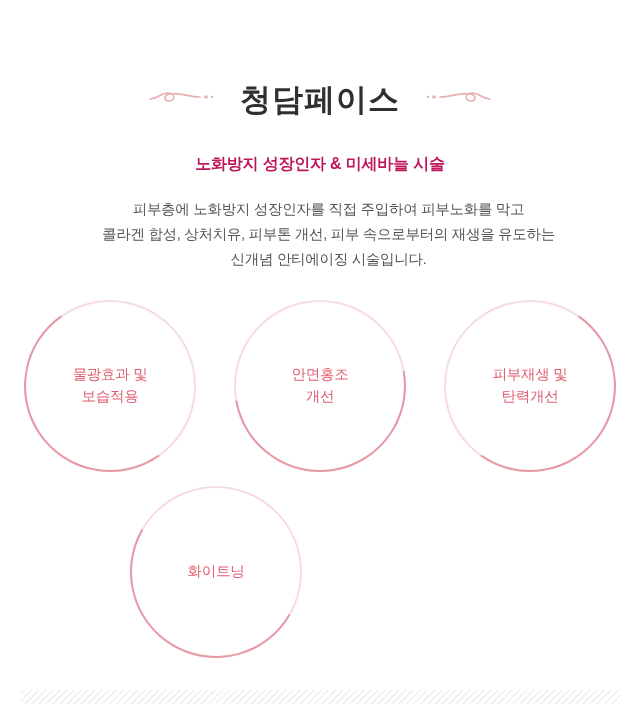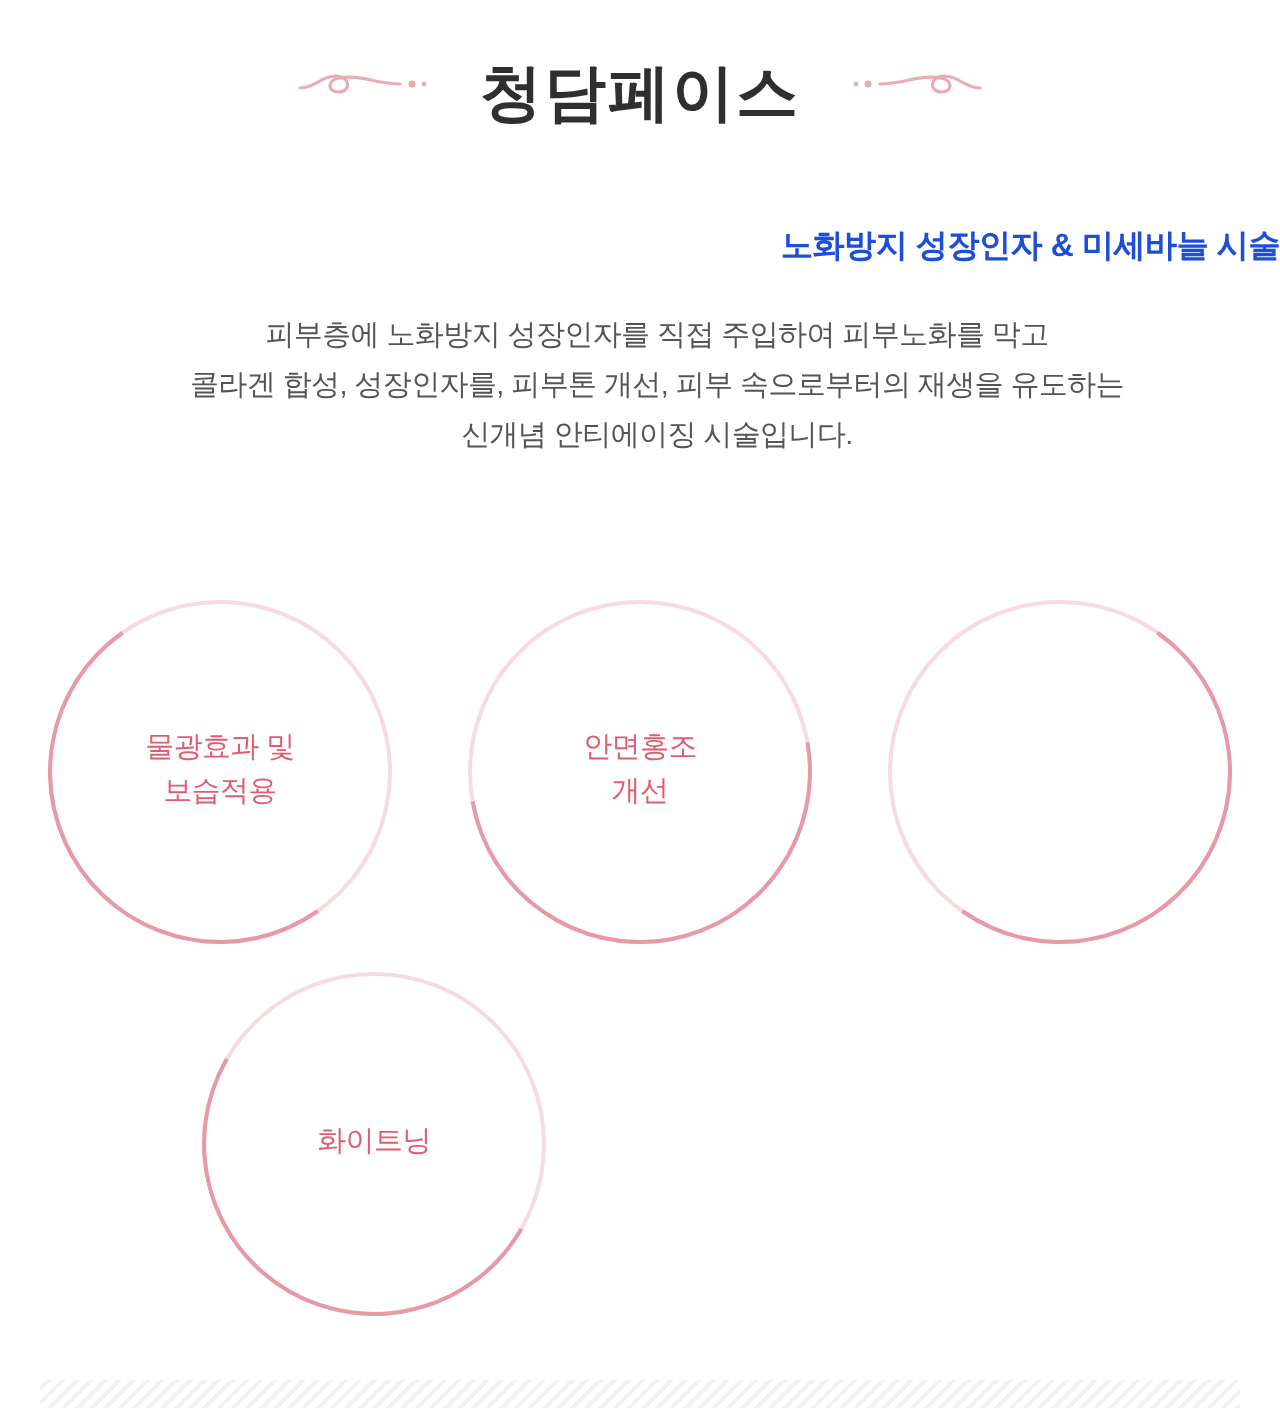--- a/index.html
+++ b/index.html
@@ -19,45 +19,46 @@
   .page {
     width: 640px;
     height: 710px;
     position: relative;
     box-sizing: border-box;
   }
 
   
   .title-row {
     display: flex;
+    align-items: center;
     justify-content: center;
     gap: 26px;
-    padding-top: 31px;
+    padding-top: 72px;
     height: 54px;
   }
   .title-text {
     font-size: 31px;
     font-weight: bold;
     letter-spacing: 1px;
     color: #2f2f2f;
     line-height: 1;
   }
   .flourish {
     color: #e8a3ab;
     opacity: .9;
     flex: 0 0 auto;
   }
 
   
   .subtitle {
     margin-top: 28px;
-    text-align: right;
+    text-align: center;
     font-size: 16px;
     font-weight: bold;
-    color: #1d4ed8;
+    color: #be185d;
     letter-spacing: -0.2px;
   }
 
   
   .description {
     margin-top: 22px;
     text-align: center;
     font-size: 14.5px;
     line-height: 1.72;
     color: #555;
@@ -103,21 +104,21 @@
   }
   .arc-a { transform: rotate(10deg); }
   .arc-b { transform: rotate(-55deg); }
   .arc-c { transform: rotate(-100deg); }
   .arc-d { transform: rotate(-15deg); }
   .arc-e { transform: rotate(-130deg); }
 
   .c1 { width: 172px; height: 172px; left: 24px;  top: 300px; }
   .c2 { width: 172px; height: 172px; left: 234px; top: 300px; }
   .c3 { width: 172px; height: 172px; left: 444px; top: 300px; }
-  .c4 { width: 172px; height: 172px; left: 101px; top: 486px; }
+  .c4 { width: 172px; height: 172px; left: 130px; top: 486px; }
   .c5 { width: 172px; height: 172px; left: 346px; top: 486px; }
 
   
   .circles-layer {
     position: absolute;
     left: 0; top: 0;
     width: 640px;
     height: 710px;
     pointer-events: none;
   }
@@ -162,21 +163,21 @@
         <circle cx="8" cy="11" r="1.8" fill="#e8a3ab"></circle>
         <circle cx="2" cy="11" r="1.2" fill="#e8a3ab"></circle>
       </svg>
     </span>
   </div>
 
   <div class="subtitle">노화방지 성장인자 &amp; 미세바늘 시술</div>
 
   <div class="description">
     <span class="line">피부층에 노화방지 성장인자를 직접 주입하여 피부노화를 막고</span>
-    <span class="line">콜라겐 합성, 성장인자를, 피부톤 개선, 피부 속으로부터의 재생을 유도하는</span>
+    <span class="line">콜라겐 합성, 상처치유, 피부톤 개선, 피부 속으로부터의 재생을 유도하는</span>
     <span class="line">신개념 안티에이징 시술입니다.</span>
   </div>
 
   <div class="circles-layer">
 
     <div class="circle c1">
       <span class="ring-light"></span>
       <span class="ring-arc arc-a"></span>
       <span class="label">
         <span>물광효과 및</span>
@@ -189,20 +190,24 @@
       <span class="ring-arc arc-b"></span>
       <span class="label">
         <span>안면홍조</span>
         <span>개선</span>
       </span>
     </div>
 
     <div class="circle c3">
       <span class="ring-light"></span>
       <span class="ring-arc arc-c"></span>
+      <span class="label">
+        <span>피부재생 및</span>
+        <span>탄력개선</span>
+      </span>
     </div>
 
     <div class="circle c4">
       <span class="ring-light"></span>
       <span class="ring-arc arc-d"></span>
       <span class="label">
         <span>화이트닝</span>
       </span>
     </div>
 

